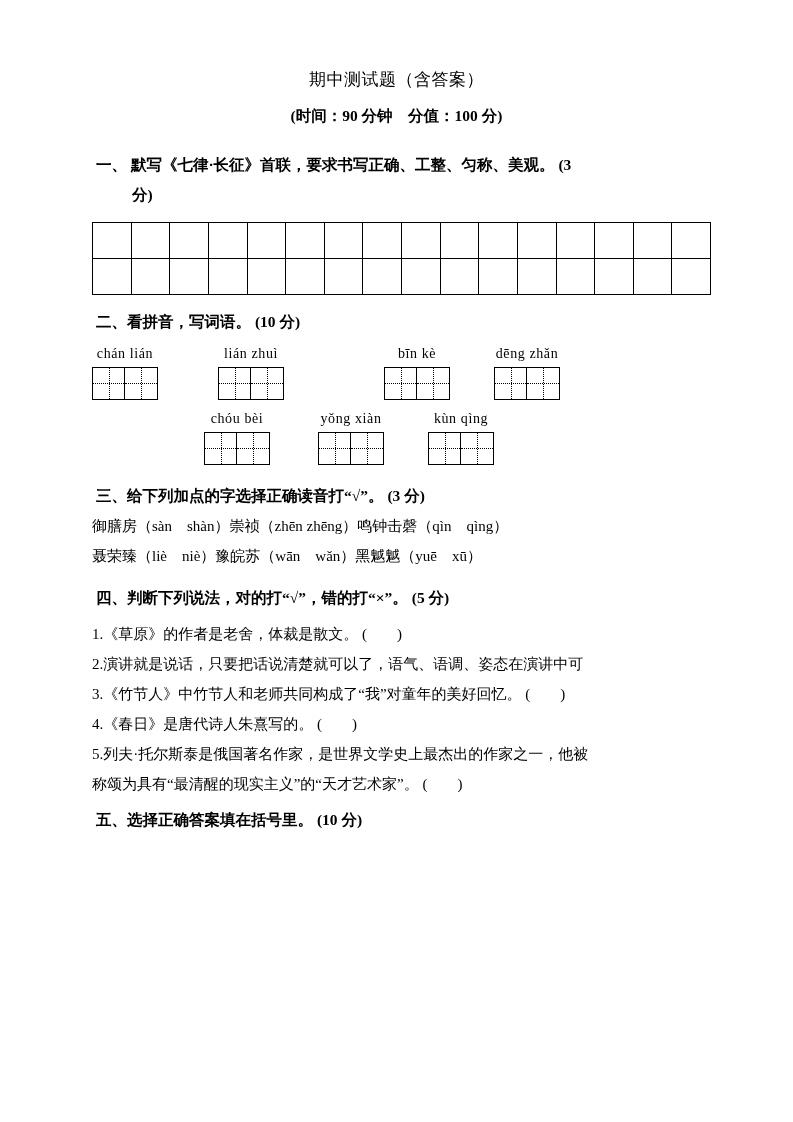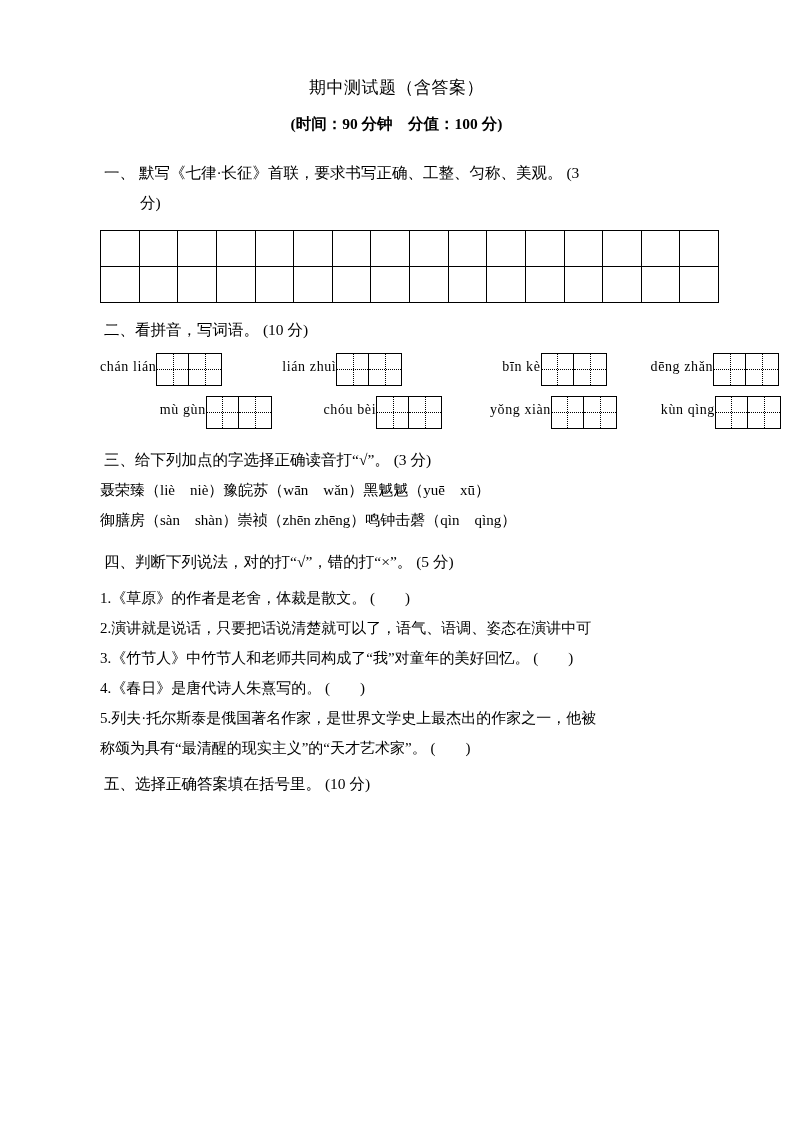--- a/index.html
+++ b/index.html
@@ -12,21 +12,21 @@
     height: 1122px;
     font-family: "Liberation Serif", "DejaVu Serif", serif;
     color: #000000;
     position: relative;
     overflow: hidden;
   }
   .page {
     position: relative;
     width: 793px;
     height: 1122px;
-    padding: 12px;
+    padding: 4px;
     box-sizing: border-box;
   }
 
   
   .doc-title {
     text-align: center;
     font-size: 17px;
     letter-spacing: 0.5px;
     margin: 0;
     padding-top: 66px;
@@ -41,20 +41,21 @@
     line-height: 1.2;
     font-weight: bold;
   }
 
   
   .sec-heading {
     font-size: 15.5px;
     line-height: 30px;
     margin: 0;
     padding: 0 86px 0 92px;
+    font-weight: bold;
   }
   .sec-heading.hang {
     text-indent: 0;
     padding-left: 92px;
     padding-right: 84px;
   }
   .sec-heading .indent2 {
     display: block;
     padding-left: 36px;
   }
@@ -88,21 +89,21 @@
     padding-left: 88px;
     padding-top: 8px;
   }
   .pinyin-row {
     display: flex;
     align-items: flex-end;
     margin-bottom: 10px;
   }
   .pinyin-item {
     display: flex;
-    flex-direction: row;
+    flex-direction: column;
     align-items: center;
   }
   .pinyin-text {
     font-size: 14px;
     font-family: "Liberation Serif", "DejaVu Serif", serif;
     letter-spacing: 0.6px;
     white-space: nowrap;
     margin-bottom: 4px;
     line-height: 18px;
   }
@@ -234,27 +235,20 @@
         <div class="pinyin-item">
           <div class="pinyin-text">dēng zhǎn</div>
           <div class="tzg">
             <div class="cell"></div>
             <div class="cell"></div>
           </div>
         </div>
       </div>
       <div class="pinyin-row">
         <div class="sp-w1"></div>
-        <div class="pinyin-item">
-          <div class="pinyin-text">mù gùn</div>
-          <div class="tzg">
-            <div class="cell"></div>
-            <div class="cell"></div>
-          </div>
-        </div>
         <div class="sp-w2"></div>
         <div class="pinyin-item">
           <div class="pinyin-text">chóu bèi</div>
           <div class="tzg">
             <div class="cell"></div>
             <div class="cell"></div>
           </div>
         </div>
         <div class="sp-w3"></div>
         <div class="pinyin-item">
@@ -271,22 +265,22 @@
             <div class="cell"></div>
             <div class="cell"></div>
           </div>
         </div>
       </div>
     </div>
 
   <div class="gap-sm"></div>
 
   <div class="sec-heading">三、给下列加点的字选择正确读音打“√”。 (3 分)</div>
+  <div class="body-line">御膳房（sàn　shàn）崇祯（zhēn zhēng）鸣钟击磬（qìn　qìng）</div>
   <div class="body-line">聂荣臻（liè　niè）豫皖苏（wān　wǎn）黑魆魆（yuē　xū）</div>
-  <div class="body-line">御膳房（sàn　shàn）崇祯（zhēn zhēng）鸣钟击磬（qìn　qìng）</div>
 
   <div class="gap-md"></div>
 
   <div class="sec-heading">四、判断下列说法，对的打“√”，错的打“×”。 (5 分)</div>
   <div class="gap-sm"></div>
   <div class="body-line">1.《草原》的作者是老舍，体裁是散文。 (　　)</div>
   <div class="body-line">2.演讲就是说话，只要把话说清楚就可以了，语气、语调、姿态在演讲中可</div>
   <div class="body-line">3.《竹节人》中竹节人和老师共同构成了“我”对童年的美好回忆。 (　　)</div>
   <div class="body-line">4.《春日》是唐代诗人朱熹写的。 (　　)</div>
   <div class="body-line">5.列夫·托尔斯泰是俄国著名作家，是世界文学史上最杰出的作家之一，他被</div>

